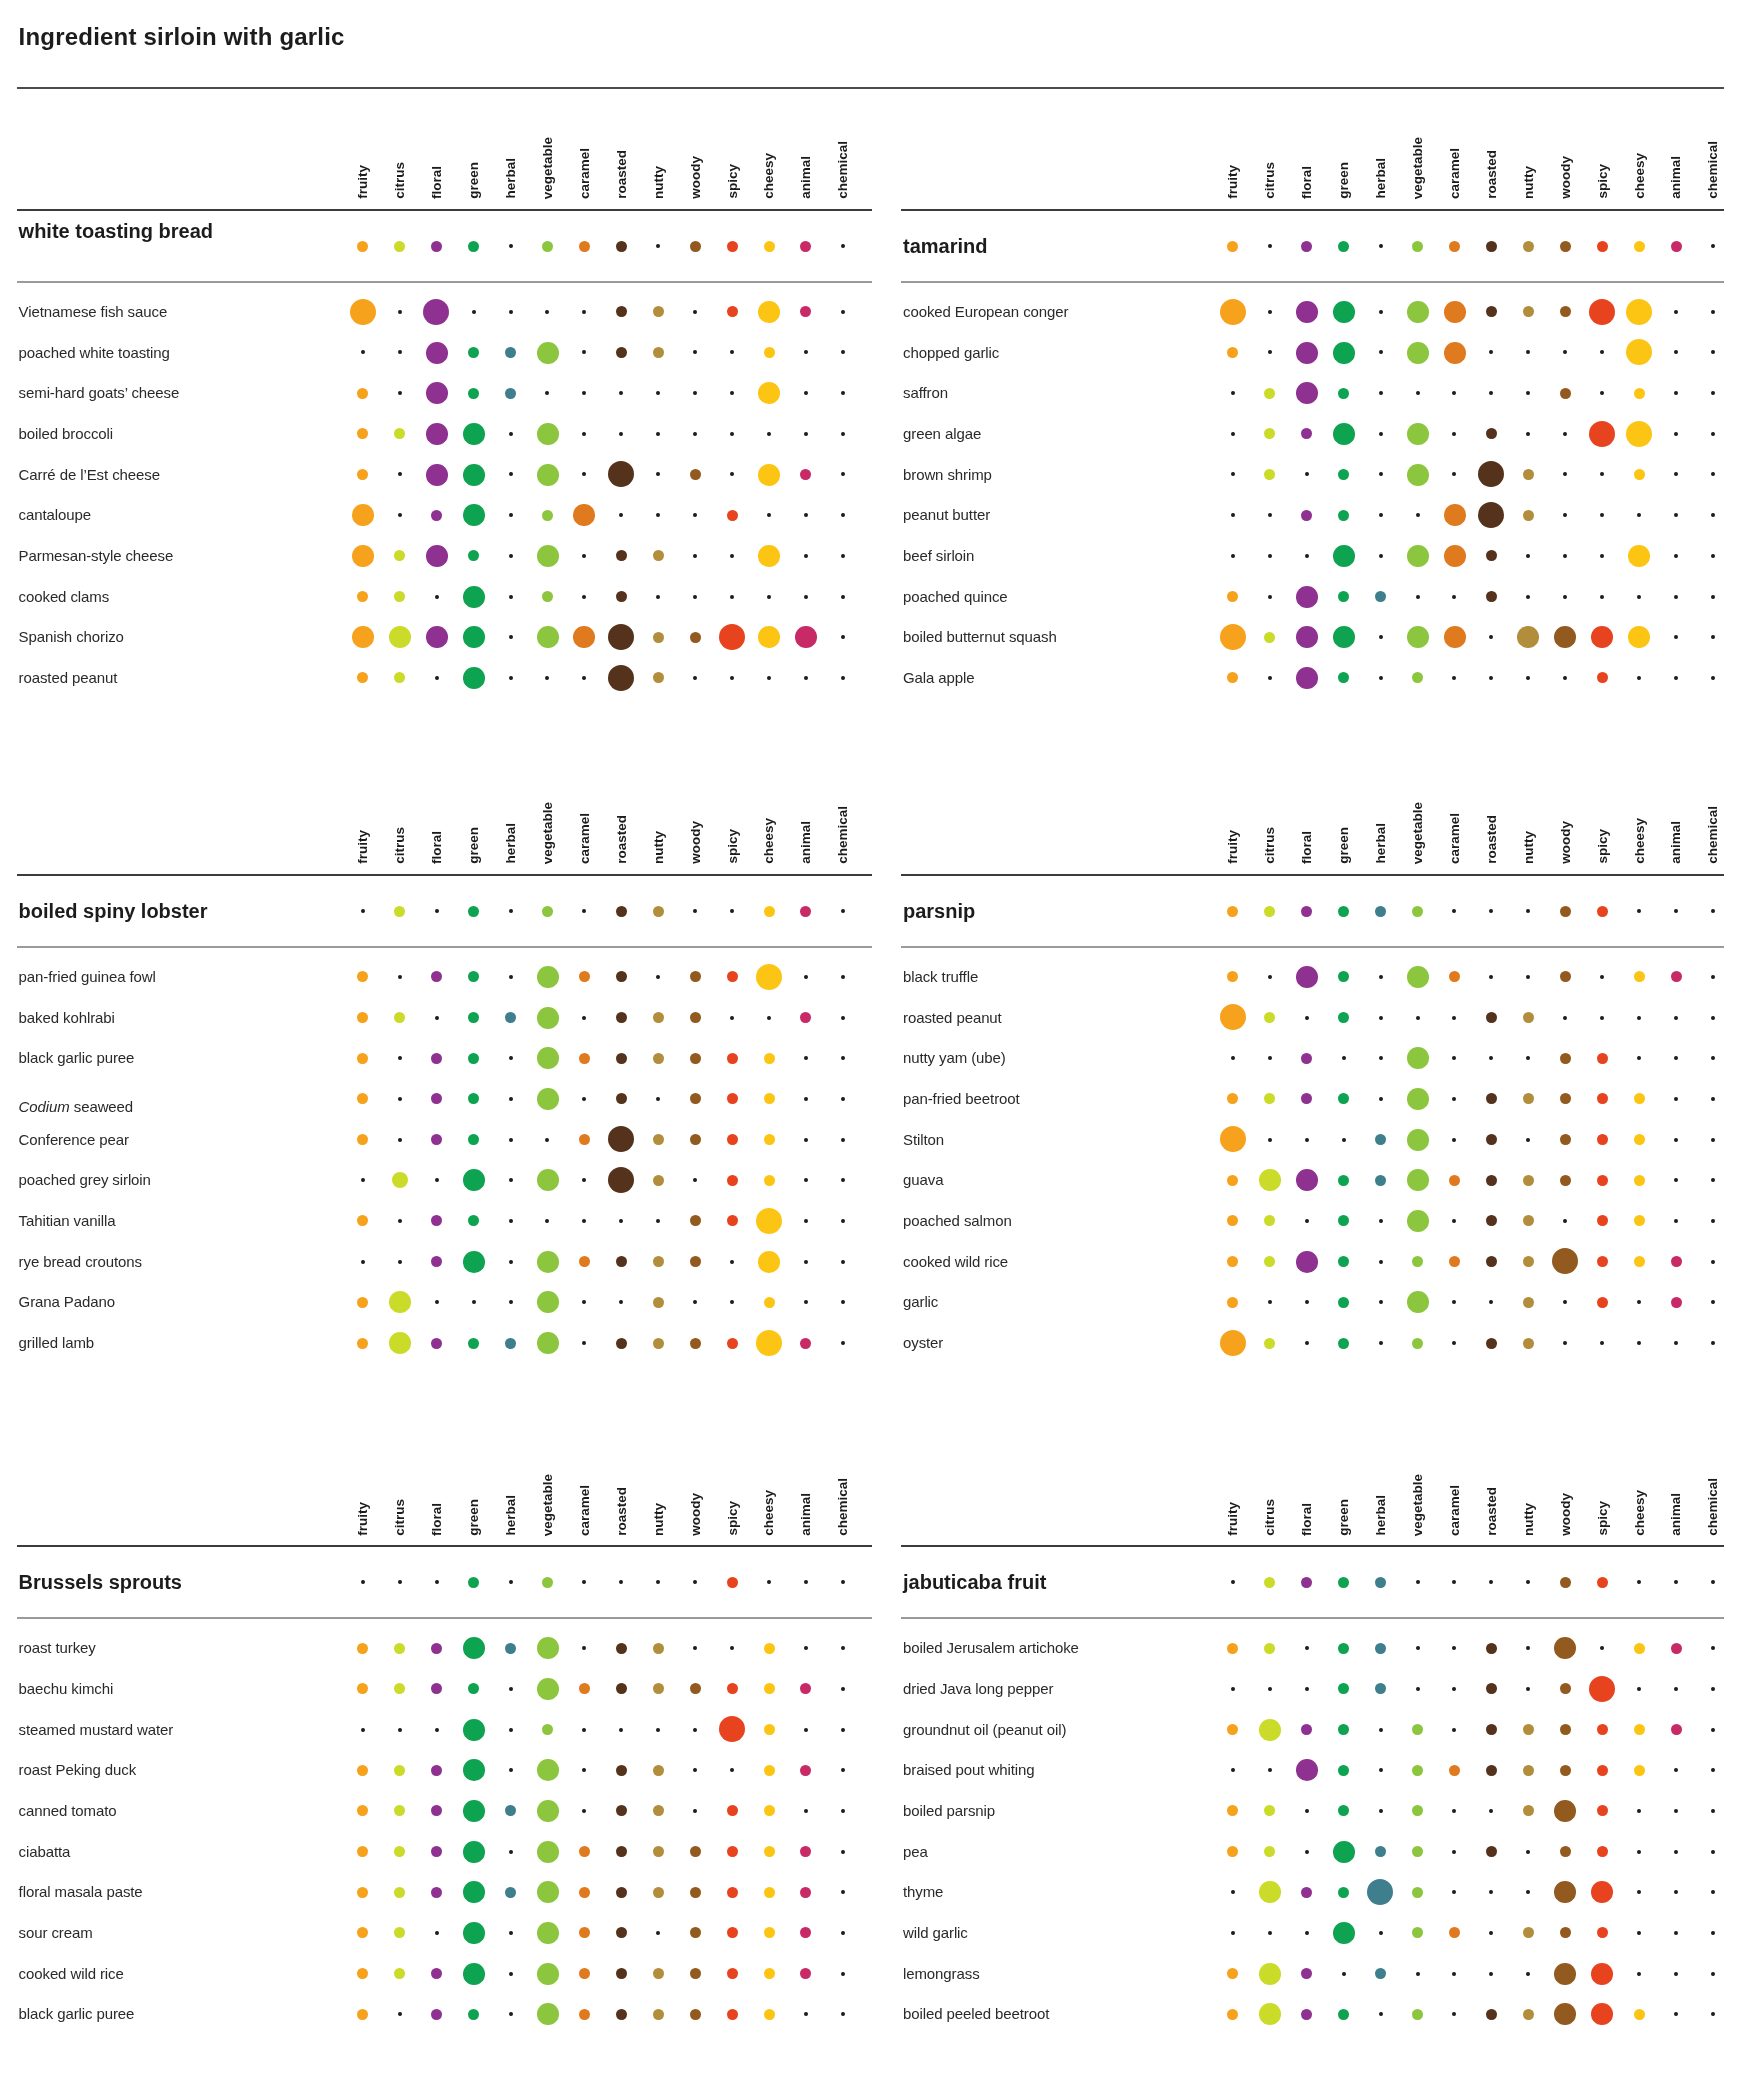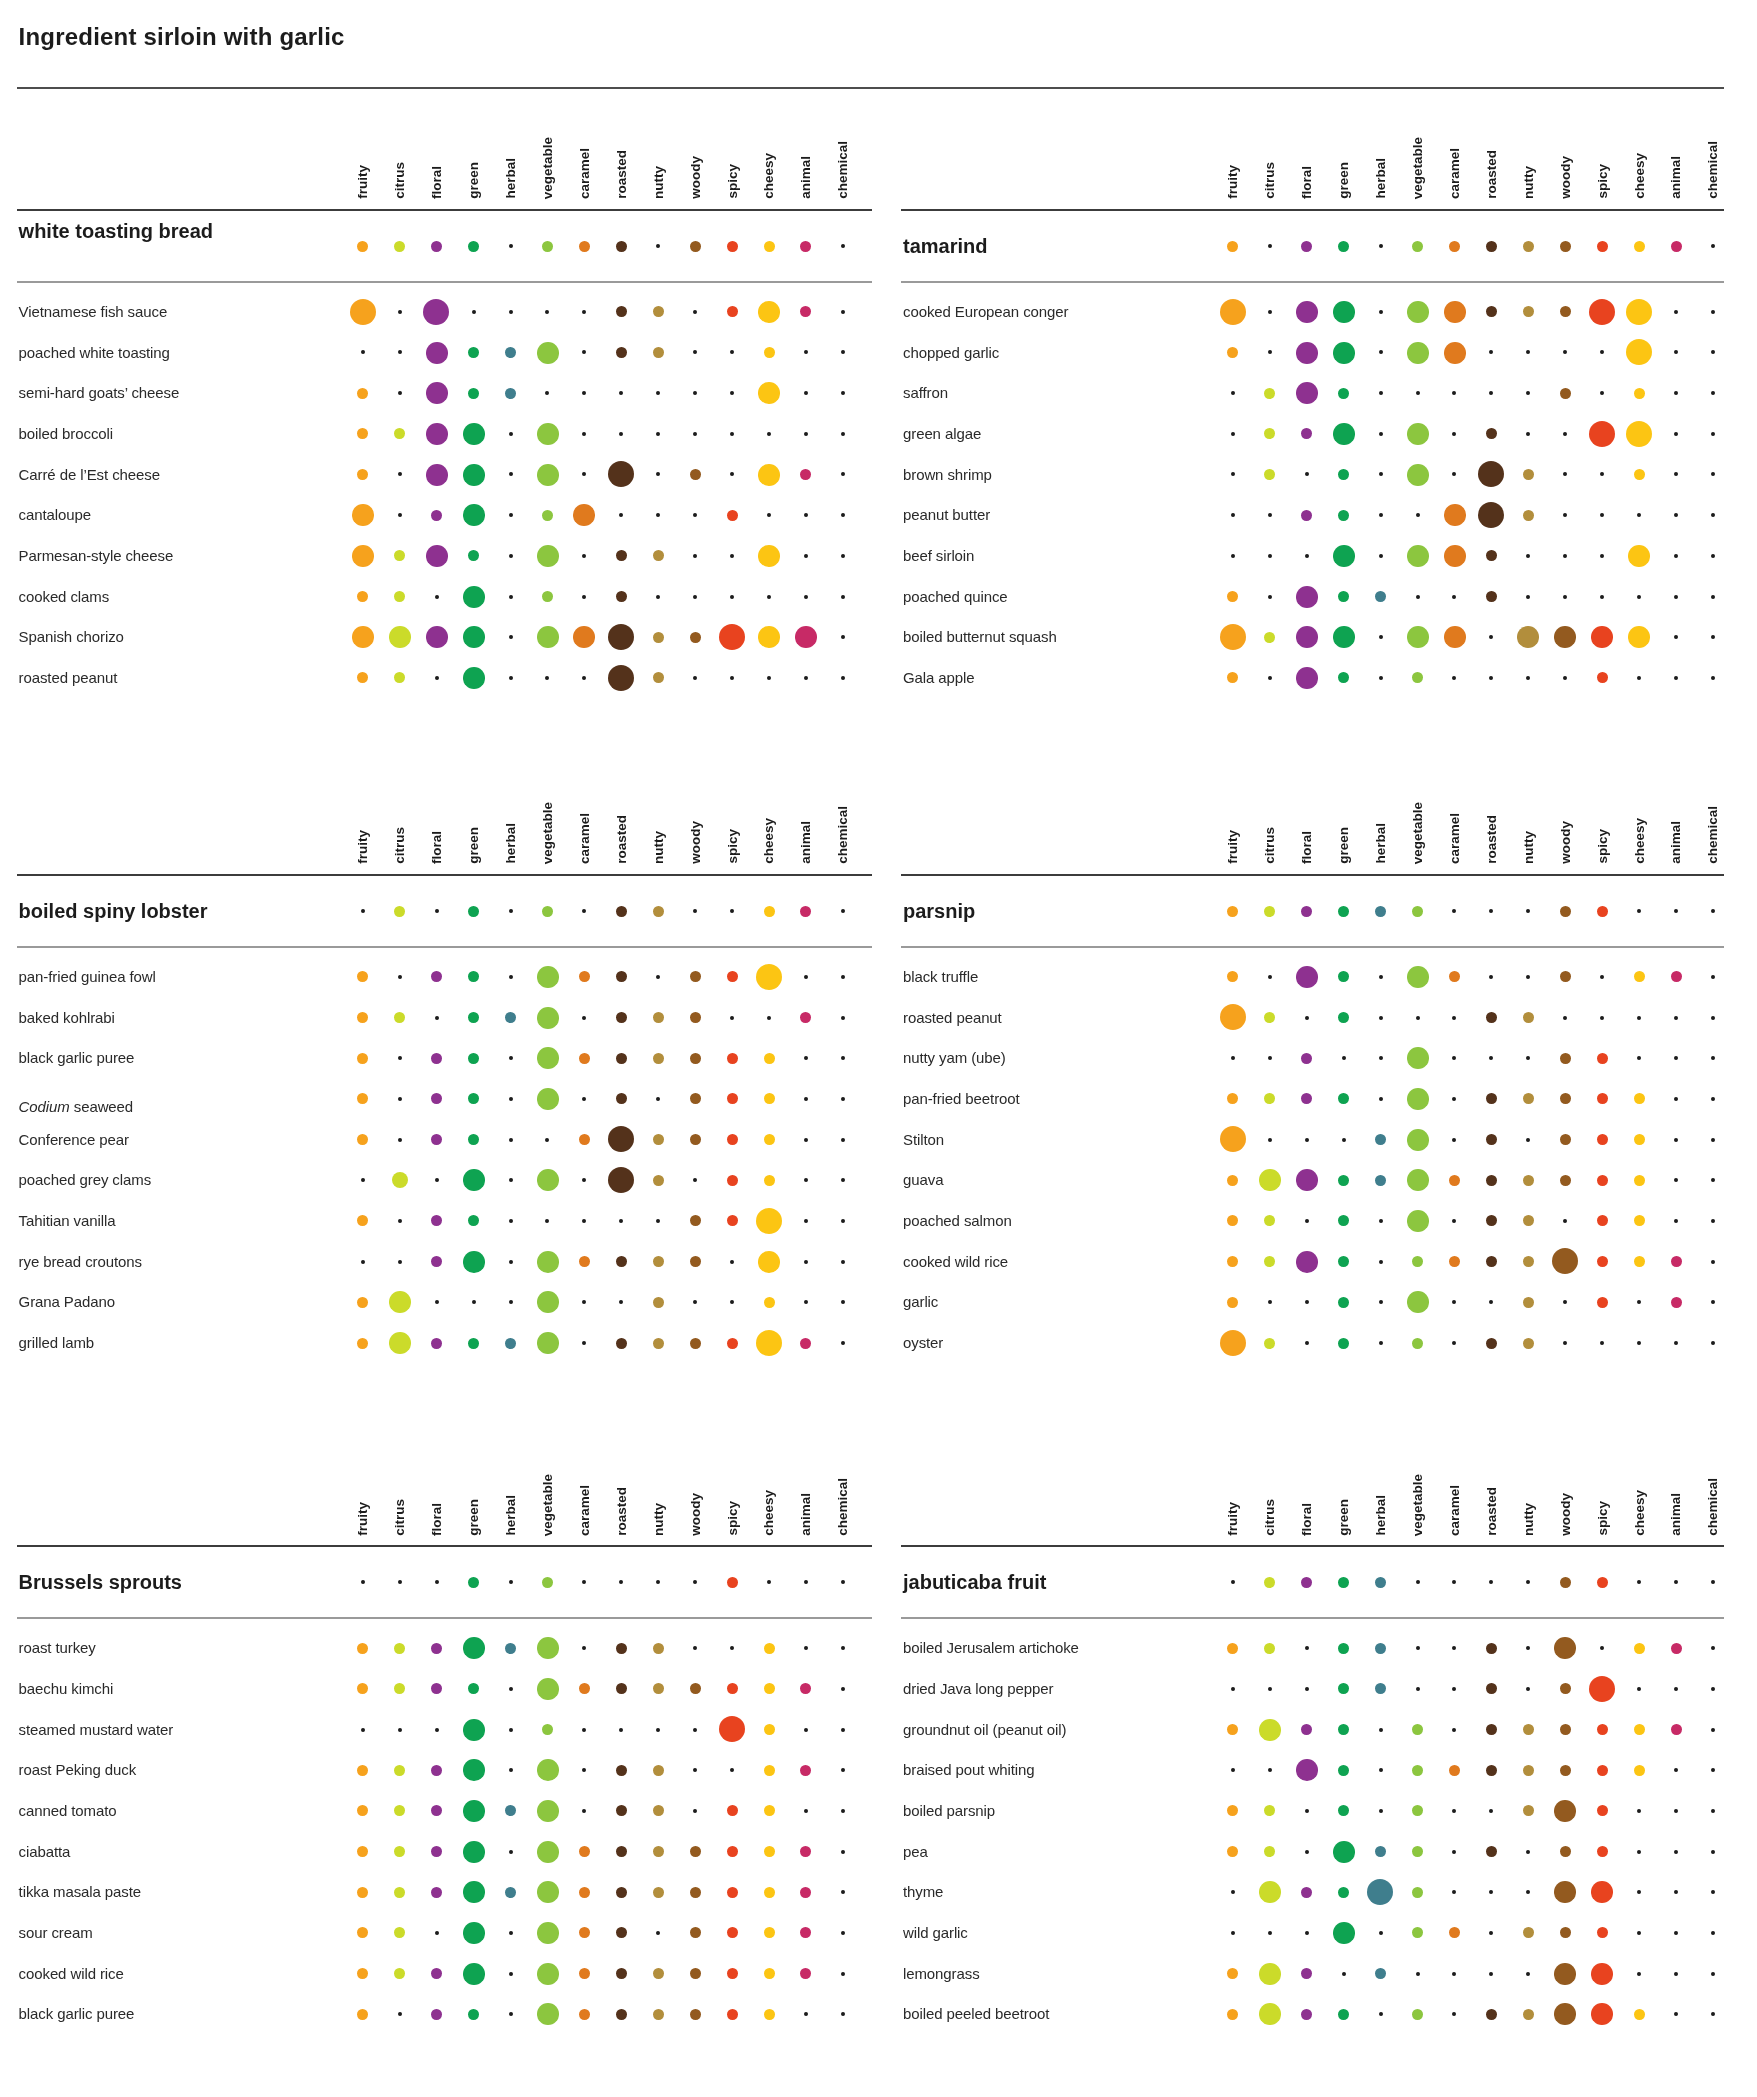--- a/index.html
+++ b/index.html
@@ -497,21 +497,21 @@
       <span class="dot" style="left: 509px; top: 1138px; width: 3.9px; height: 3.9px; background: rgb(28, 28, 28);"></span>
       <span class="dot" style="left: 545px; top: 1138px; width: 3.9px; height: 3.9px; background: rgb(28, 28, 28);"></span>
       <span class="dot" style="left: 579px; top: 1134px; width: 10.8px; height: 10.8px; background: rgb(224, 122, 30);"></span>
       <span class="dot" style="left: 608px; top: 1126px; width: 26px; height: 26px; background: rgb(84, 50, 27);"></span>
       <span class="dot" style="left: 653px; top: 1134px; width: 10.8px; height: 10.8px; background: rgb(178, 142, 60);"></span>
       <span class="dot" style="left: 690px; top: 1134px; width: 10.8px; height: 10.8px; background: rgb(147, 90, 31);"></span>
       <span class="dot" style="left: 727px; top: 1134px; width: 10.8px; height: 10.8px; background: rgb(232, 67, 31);"></span>
       <span class="dot" style="left: 764px; top: 1134px; width: 10.8px; height: 10.8px; background: rgb(252, 197, 19);"></span>
       <span class="dot" style="left: 804px; top: 1138px; width: 3.9px; height: 3.9px; background: rgb(28, 28, 28);"></span>
       <span class="dot" style="left: 841px; top: 1138px; width: 3.9px; height: 3.9px; background: rgb(28, 28, 28);"></span>
-      <div class="rlabel" style="left: 18.6px; top: 1169px;">poached grey clams</div>
+      <div class="rlabel" style="left: 18.6px; top: 1169px;">poached grey sirloin</div>
       <span class="dot" style="left: 361px; top: 1178px; width: 3.9px; height: 3.9px; background: rgb(28, 28, 28);"></span>
       <span class="dot" style="left: 392px; top: 1172px; width: 16px; height: 16px; background: rgb(203, 219, 42);"></span>
       <span class="dot" style="left: 435px; top: 1178px; width: 3.9px; height: 3.9px; background: rgb(28, 28, 28);"></span>
       <span class="dot" style="left: 463px; top: 1169px; width: 21.7px; height: 21.7px; background: rgb(14, 163, 81);"></span>
       <span class="dot" style="left: 509px; top: 1178px; width: 3.9px; height: 3.9px; background: rgb(28, 28, 28);"></span>
       <span class="dot" style="left: 537px; top: 1169px; width: 21.7px; height: 21.7px; background: rgb(140, 198, 63);"></span>
       <span class="dot" style="left: 582px; top: 1178px; width: 3.9px; height: 3.9px; background: rgb(28, 28, 28);"></span>
       <span class="dot" style="left: 608px; top: 1167px; width: 26px; height: 26px; background: rgb(84, 50, 27);"></span>
       <span class="dot" style="left: 653px; top: 1175px; width: 10.8px; height: 10.8px; background: rgb(178, 142, 60);"></span>
       <span class="dot" style="left: 693px; top: 1178px; width: 3.9px; height: 3.9px; background: rgb(28, 28, 28);"></span>
@@ -874,21 +874,21 @@
       <span class="dot" style="left: 509px; top: 1850px; width: 3.9px; height: 3.9px; background: rgb(28, 28, 28);"></span>
       <span class="dot" style="left: 537px; top: 1841px; width: 21.7px; height: 21.7px; background: rgb(140, 198, 63);"></span>
       <span class="dot" style="left: 579px; top: 1846px; width: 10.8px; height: 10.8px; background: rgb(224, 122, 30);"></span>
       <span class="dot" style="left: 616px; top: 1846px; width: 10.8px; height: 10.8px; background: rgb(84, 50, 27);"></span>
       <span class="dot" style="left: 653px; top: 1846px; width: 10.8px; height: 10.8px; background: rgb(178, 142, 60);"></span>
       <span class="dot" style="left: 690px; top: 1846px; width: 10.8px; height: 10.8px; background: rgb(147, 90, 31);"></span>
       <span class="dot" style="left: 727px; top: 1846px; width: 10.8px; height: 10.8px; background: rgb(232, 67, 31);"></span>
       <span class="dot" style="left: 764px; top: 1846px; width: 10.8px; height: 10.8px; background: rgb(252, 197, 19);"></span>
       <span class="dot" style="left: 800px; top: 1846px; width: 10.8px; height: 10.8px; background: rgb(199, 42, 102);"></span>
       <span class="dot" style="left: 841px; top: 1850px; width: 3.9px; height: 3.9px; background: rgb(28, 28, 28);"></span>
-      <div class="rlabel" style="left: 18.6px; top: 1881px;">tikka masala paste</div>
+      <div class="rlabel" style="left: 18.6px; top: 1881px;">floral masala paste</div>
       <span class="dot" style="left: 357px; top: 1887px; width: 10.8px; height: 10.8px; background: rgb(246, 162, 29);"></span>
       <span class="dot" style="left: 394px; top: 1887px; width: 10.8px; height: 10.8px; background: rgb(203, 219, 42);"></span>
       <span class="dot" style="left: 431px; top: 1887px; width: 10.8px; height: 10.8px; background: rgb(142, 49, 144);"></span>
       <span class="dot" style="left: 463px; top: 1881px; width: 21.7px; height: 21.7px; background: rgb(14, 163, 81);"></span>
       <span class="dot" style="left: 505px; top: 1887px; width: 10.8px; height: 10.8px; background: rgb(63, 126, 141);"></span>
       <span class="dot" style="left: 537px; top: 1881px; width: 21.7px; height: 21.7px; background: rgb(140, 198, 63);"></span>
       <span class="dot" style="left: 579px; top: 1887px; width: 10.8px; height: 10.8px; background: rgb(224, 122, 30);"></span>
       <span class="dot" style="left: 616px; top: 1887px; width: 10.8px; height: 10.8px; background: rgb(84, 50, 27);"></span>
       <span class="dot" style="left: 653px; top: 1887px; width: 10.8px; height: 10.8px; background: rgb(178, 142, 60);"></span>
       <span class="dot" style="left: 690px; top: 1887px; width: 10.8px; height: 10.8px; background: rgb(147, 90, 31);"></span>

